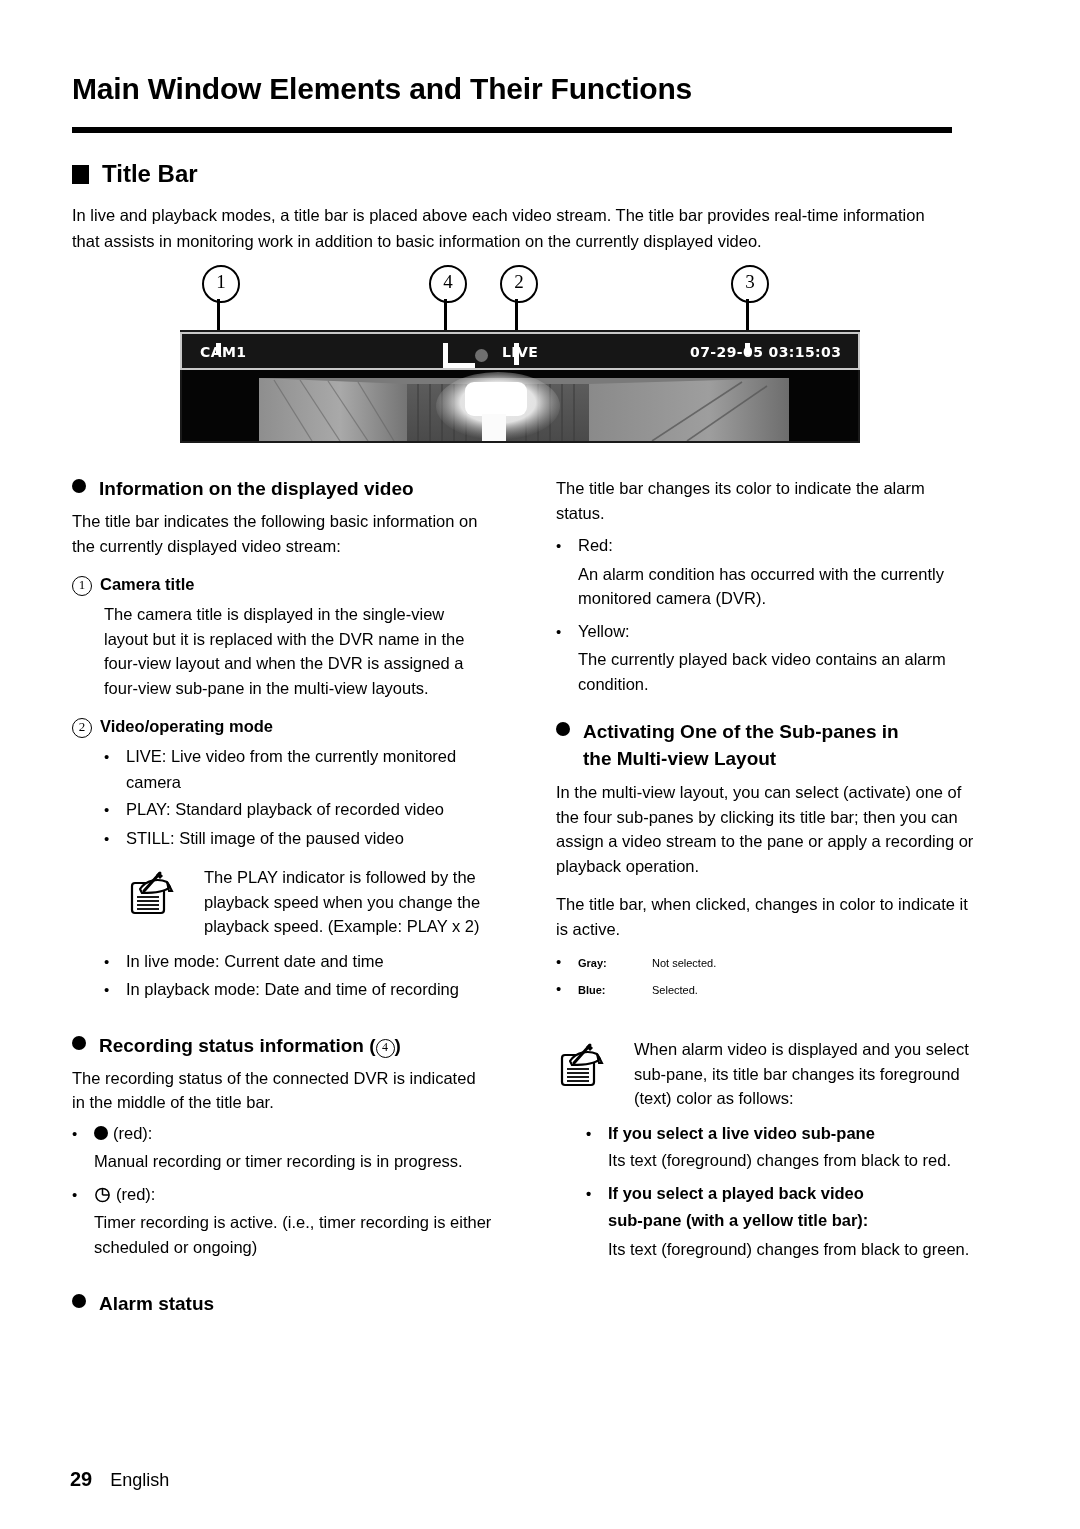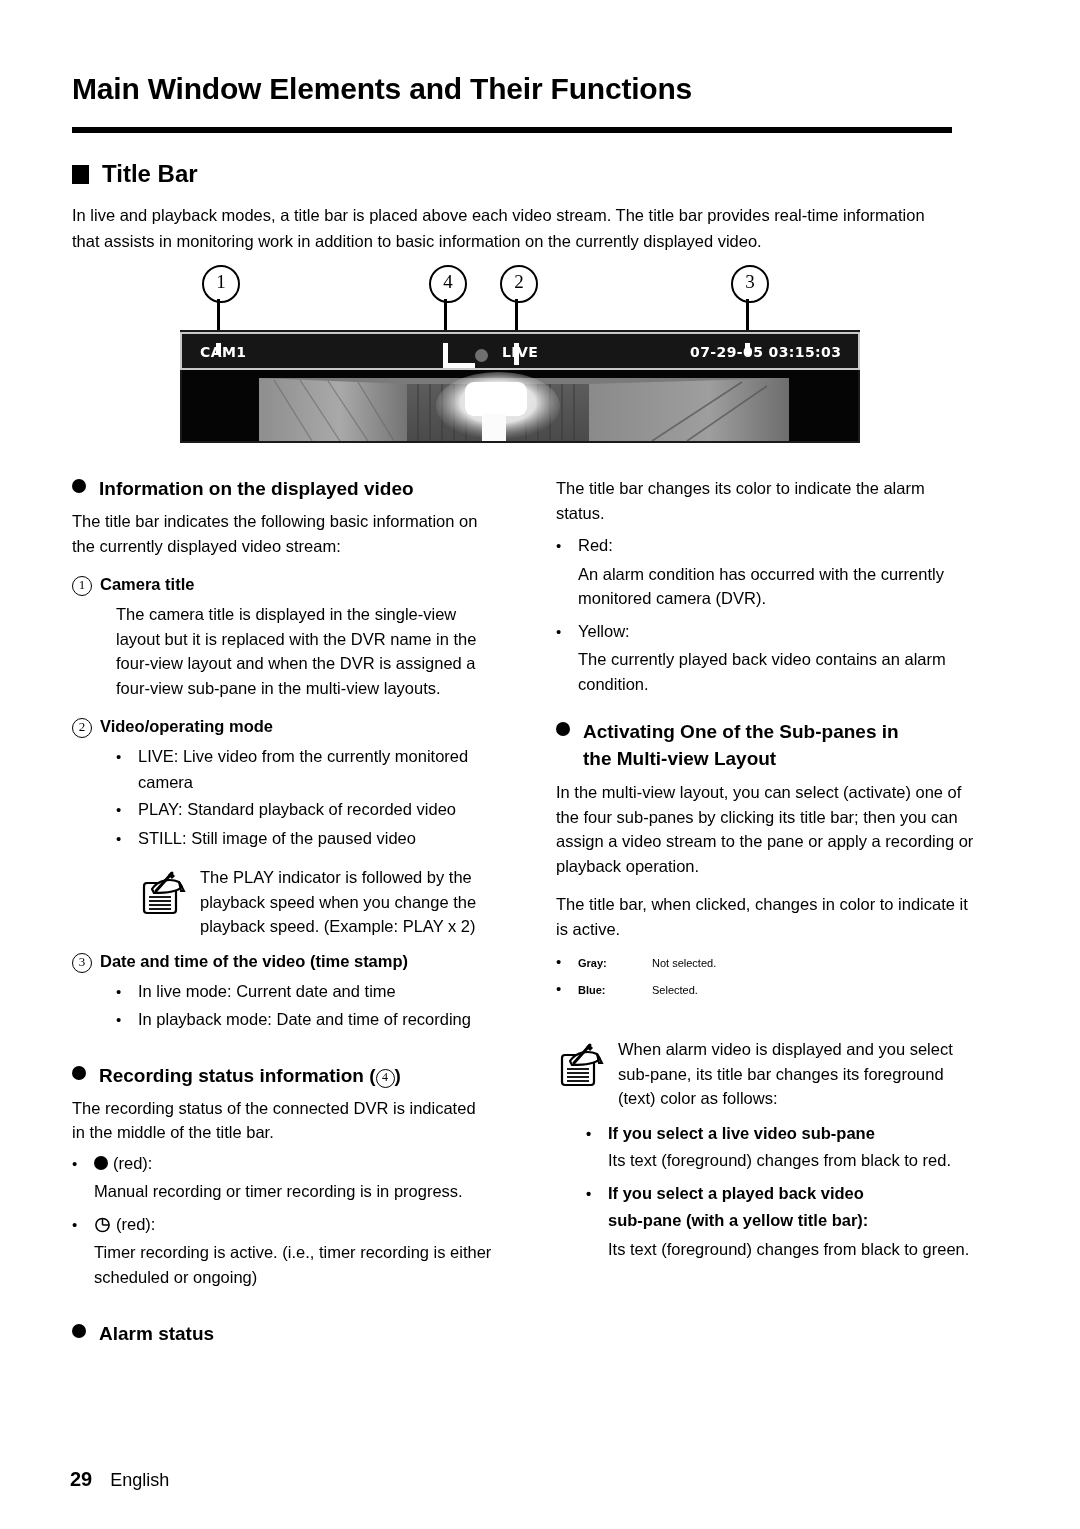--- a/index.html
+++ b/index.html
@@ -214,21 +214,21 @@
     border-radius: 50%;
     text-align: center;
     line-height: 14px;
     font-size: 12px;
     font-weight: normal;
     font-family: "Liberation Serif", serif;
     vertical-align: 1px;
     text-indent: 0;
   }
   .indent {
-    margin-left: 44px;
+    margin-left: 32px;
   }
   .li {
     font-size: 16.5px;
     line-height: 24.5px;
     margin: 0 0 3px 0;
     padding-left: 22px;
     text-indent: -22px;
   }
   .li::before {
     content: "\2022";
@@ -248,20 +248,21 @@
     font-size: 16.5px;
     line-height: 24.5px;
     margin: 2px 0 8px 0;
     padding-left: 22px;
   }
 
   
   .note {
     display: flex;
     margin: 14px 0 10px 22px;
+    gap: 16px;
   }
   .note-icon {
     flex: 0 0 auto;
     width: 52px;
     height: 52px;
     margin-right: 10px;
     margin-top: 2px;
   }
   .note-text {
     font-size: 16.5px;
@@ -469,23 +470,20 @@
           <path d="M14 22 C20 13, 32 11, 41 15 L44 20 C40 24, 28 26, 16 26 Z" fill="#fff" stroke="#000" stroke-width="2.2" stroke-linejoin="round"></path>
           <path d="M41 15 L44 20 L46 24 L43 24 Z" fill="#fff" stroke="#000" stroke-width="2"></path>
           <path d="M18 24 L34 6" stroke="#000" stroke-width="3" stroke-linecap="round"></path>
           <path d="M33 5 L37 9 L34 12 L30 8 Z" fill="#000"></path>
           <path d="M18 24 L15 27 L19 26 Z" fill="#000"></path>
         </svg>
         <div class="note-text">The PLAY indicator is followed by the playback speed when you change the playback speed. (Example: PLAY x 2)</div>
       </div>
     </div>
 
-    <p class="num-head" style="margin-top:10px;">
-      <span class="circ">3</span><span>Date and time of the video (time stamp)</span>
-    </p>
     <div class="indent">
       <p class="li"><b>In live mode:</b><span> Current date and time</span></p>
       <p class="li"><b>In playback mode:</b><span> Date and time of recording</span></p>
     </div>
 
     <p class="h-bullet" style="margin-top:30px;">
       <span class="dot"></span><span>Recording status information (</span><span class="circ-inline">4</span><span>)</span>
     </p>
     <p class="para" style="margin-bottom:6px;">The recording status of the connected DVR is indicated in the middle of the title bar.</p>
 

